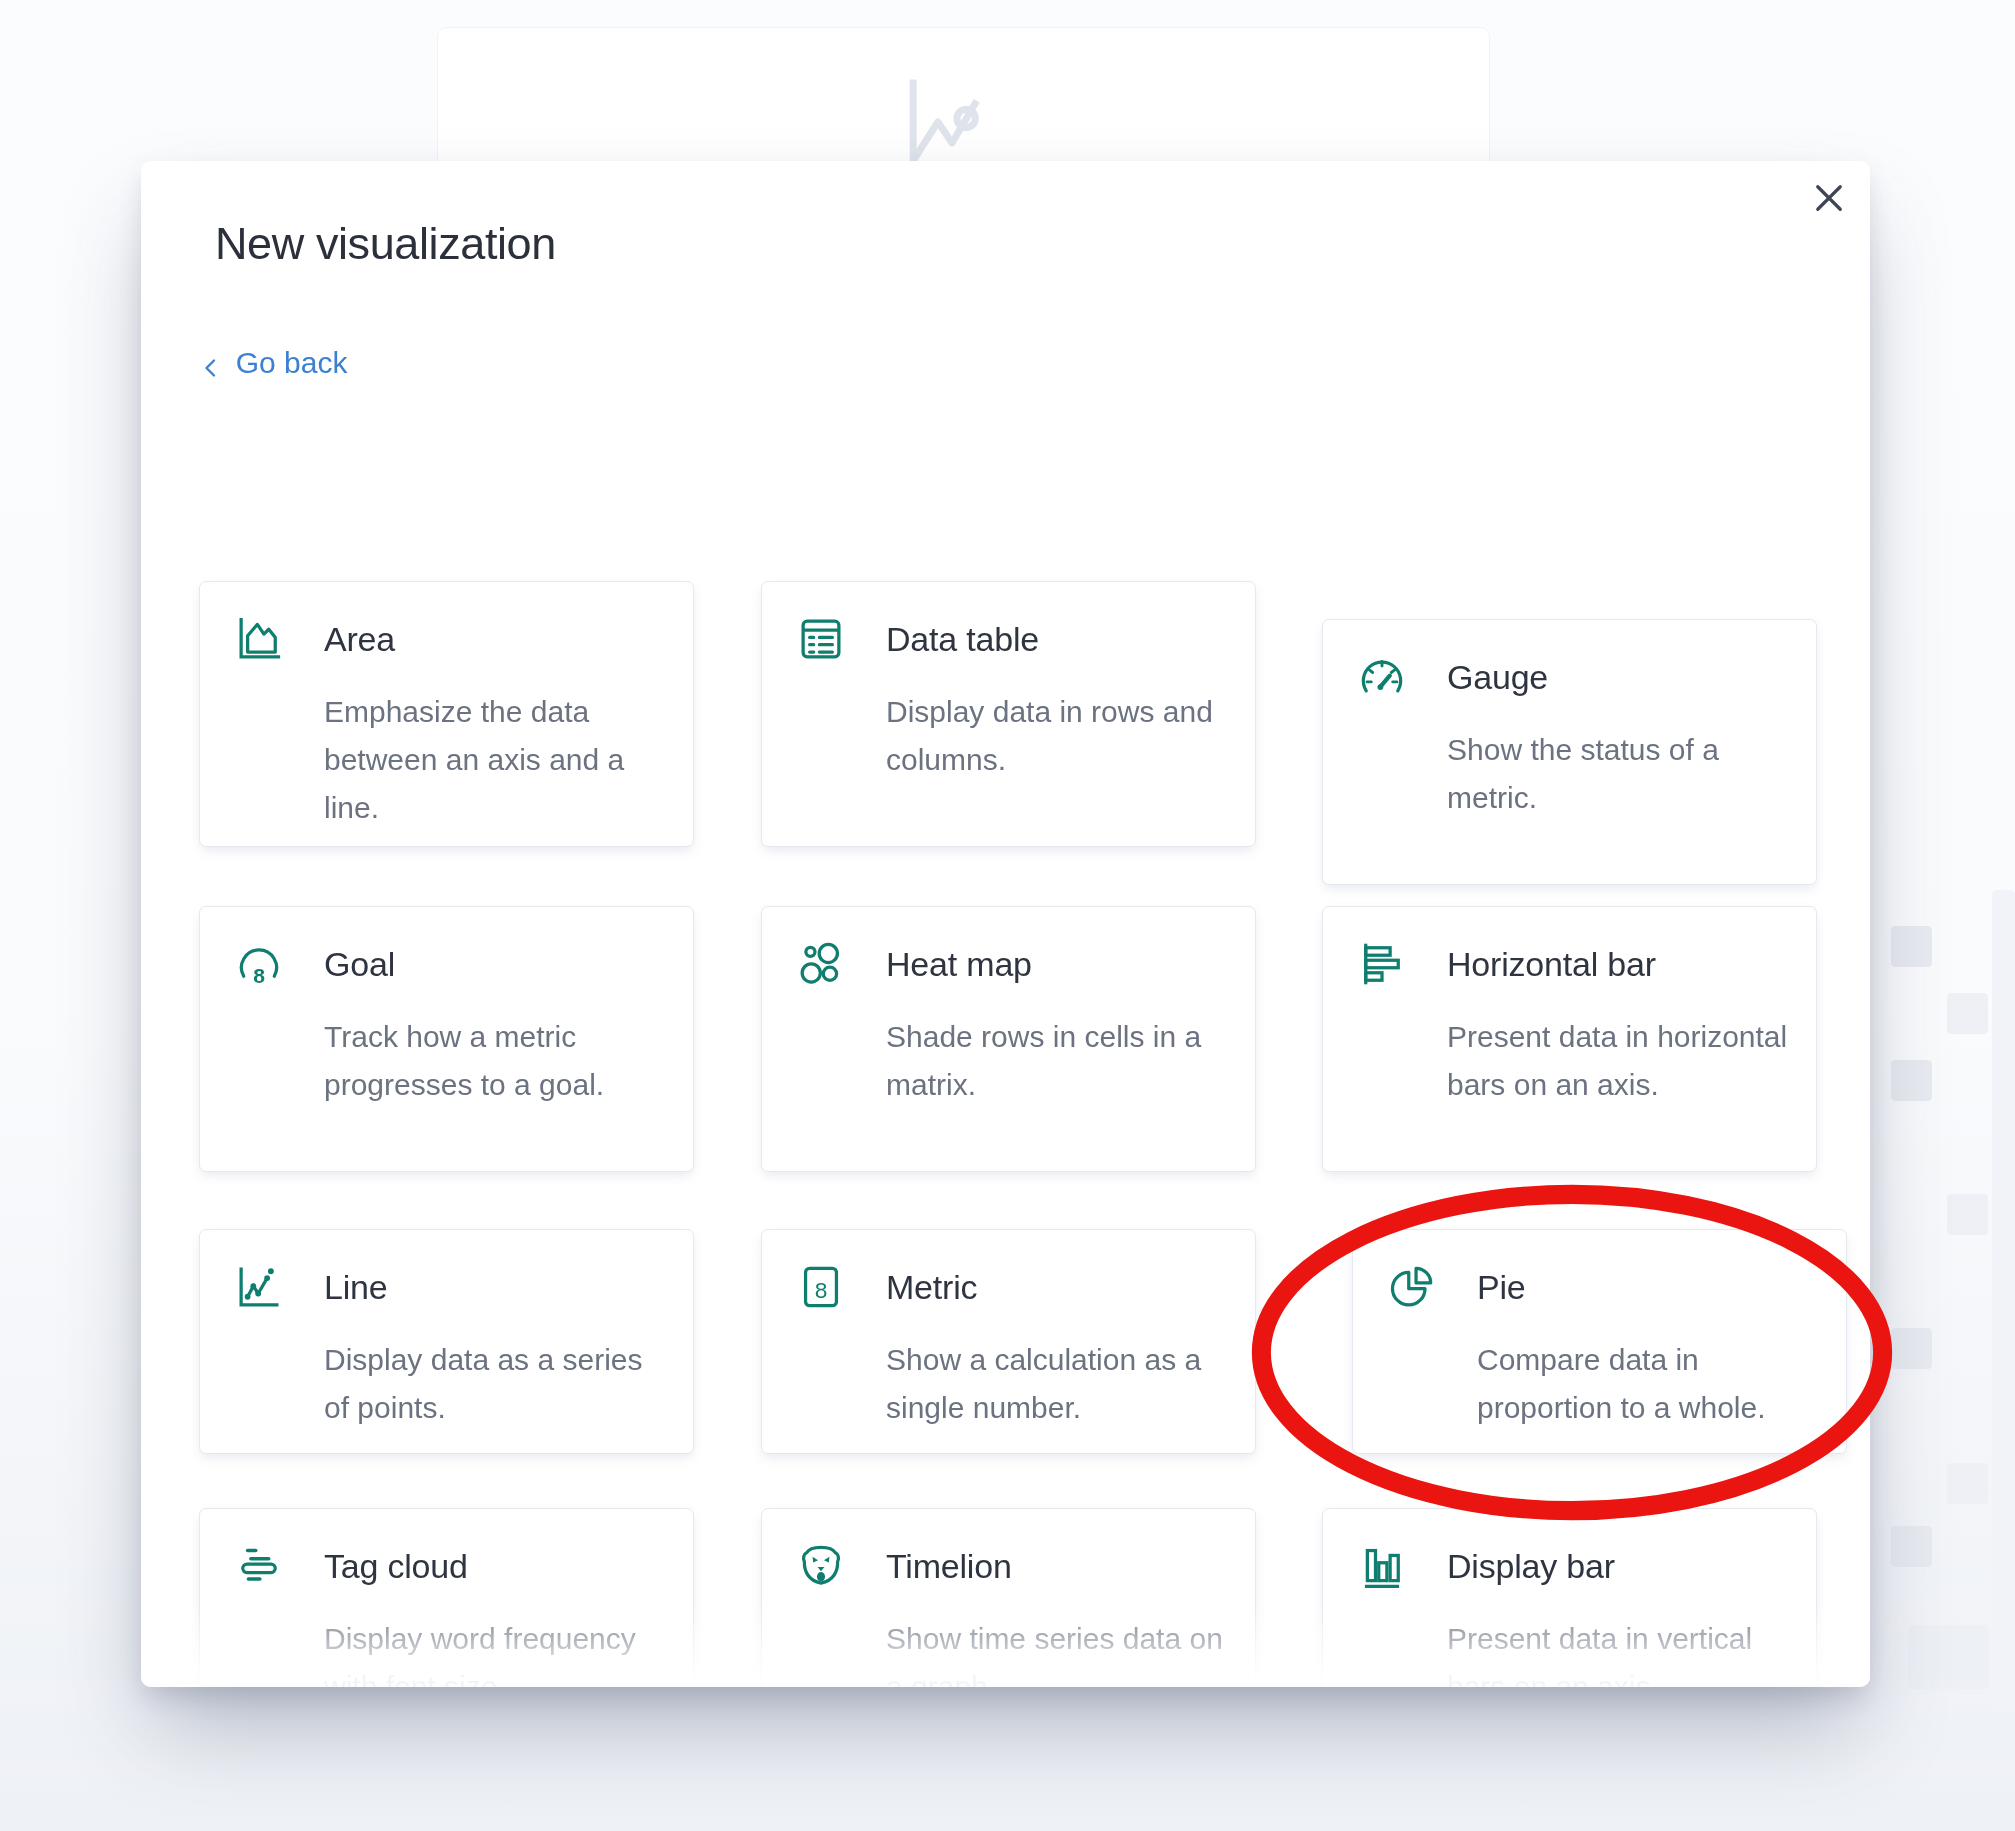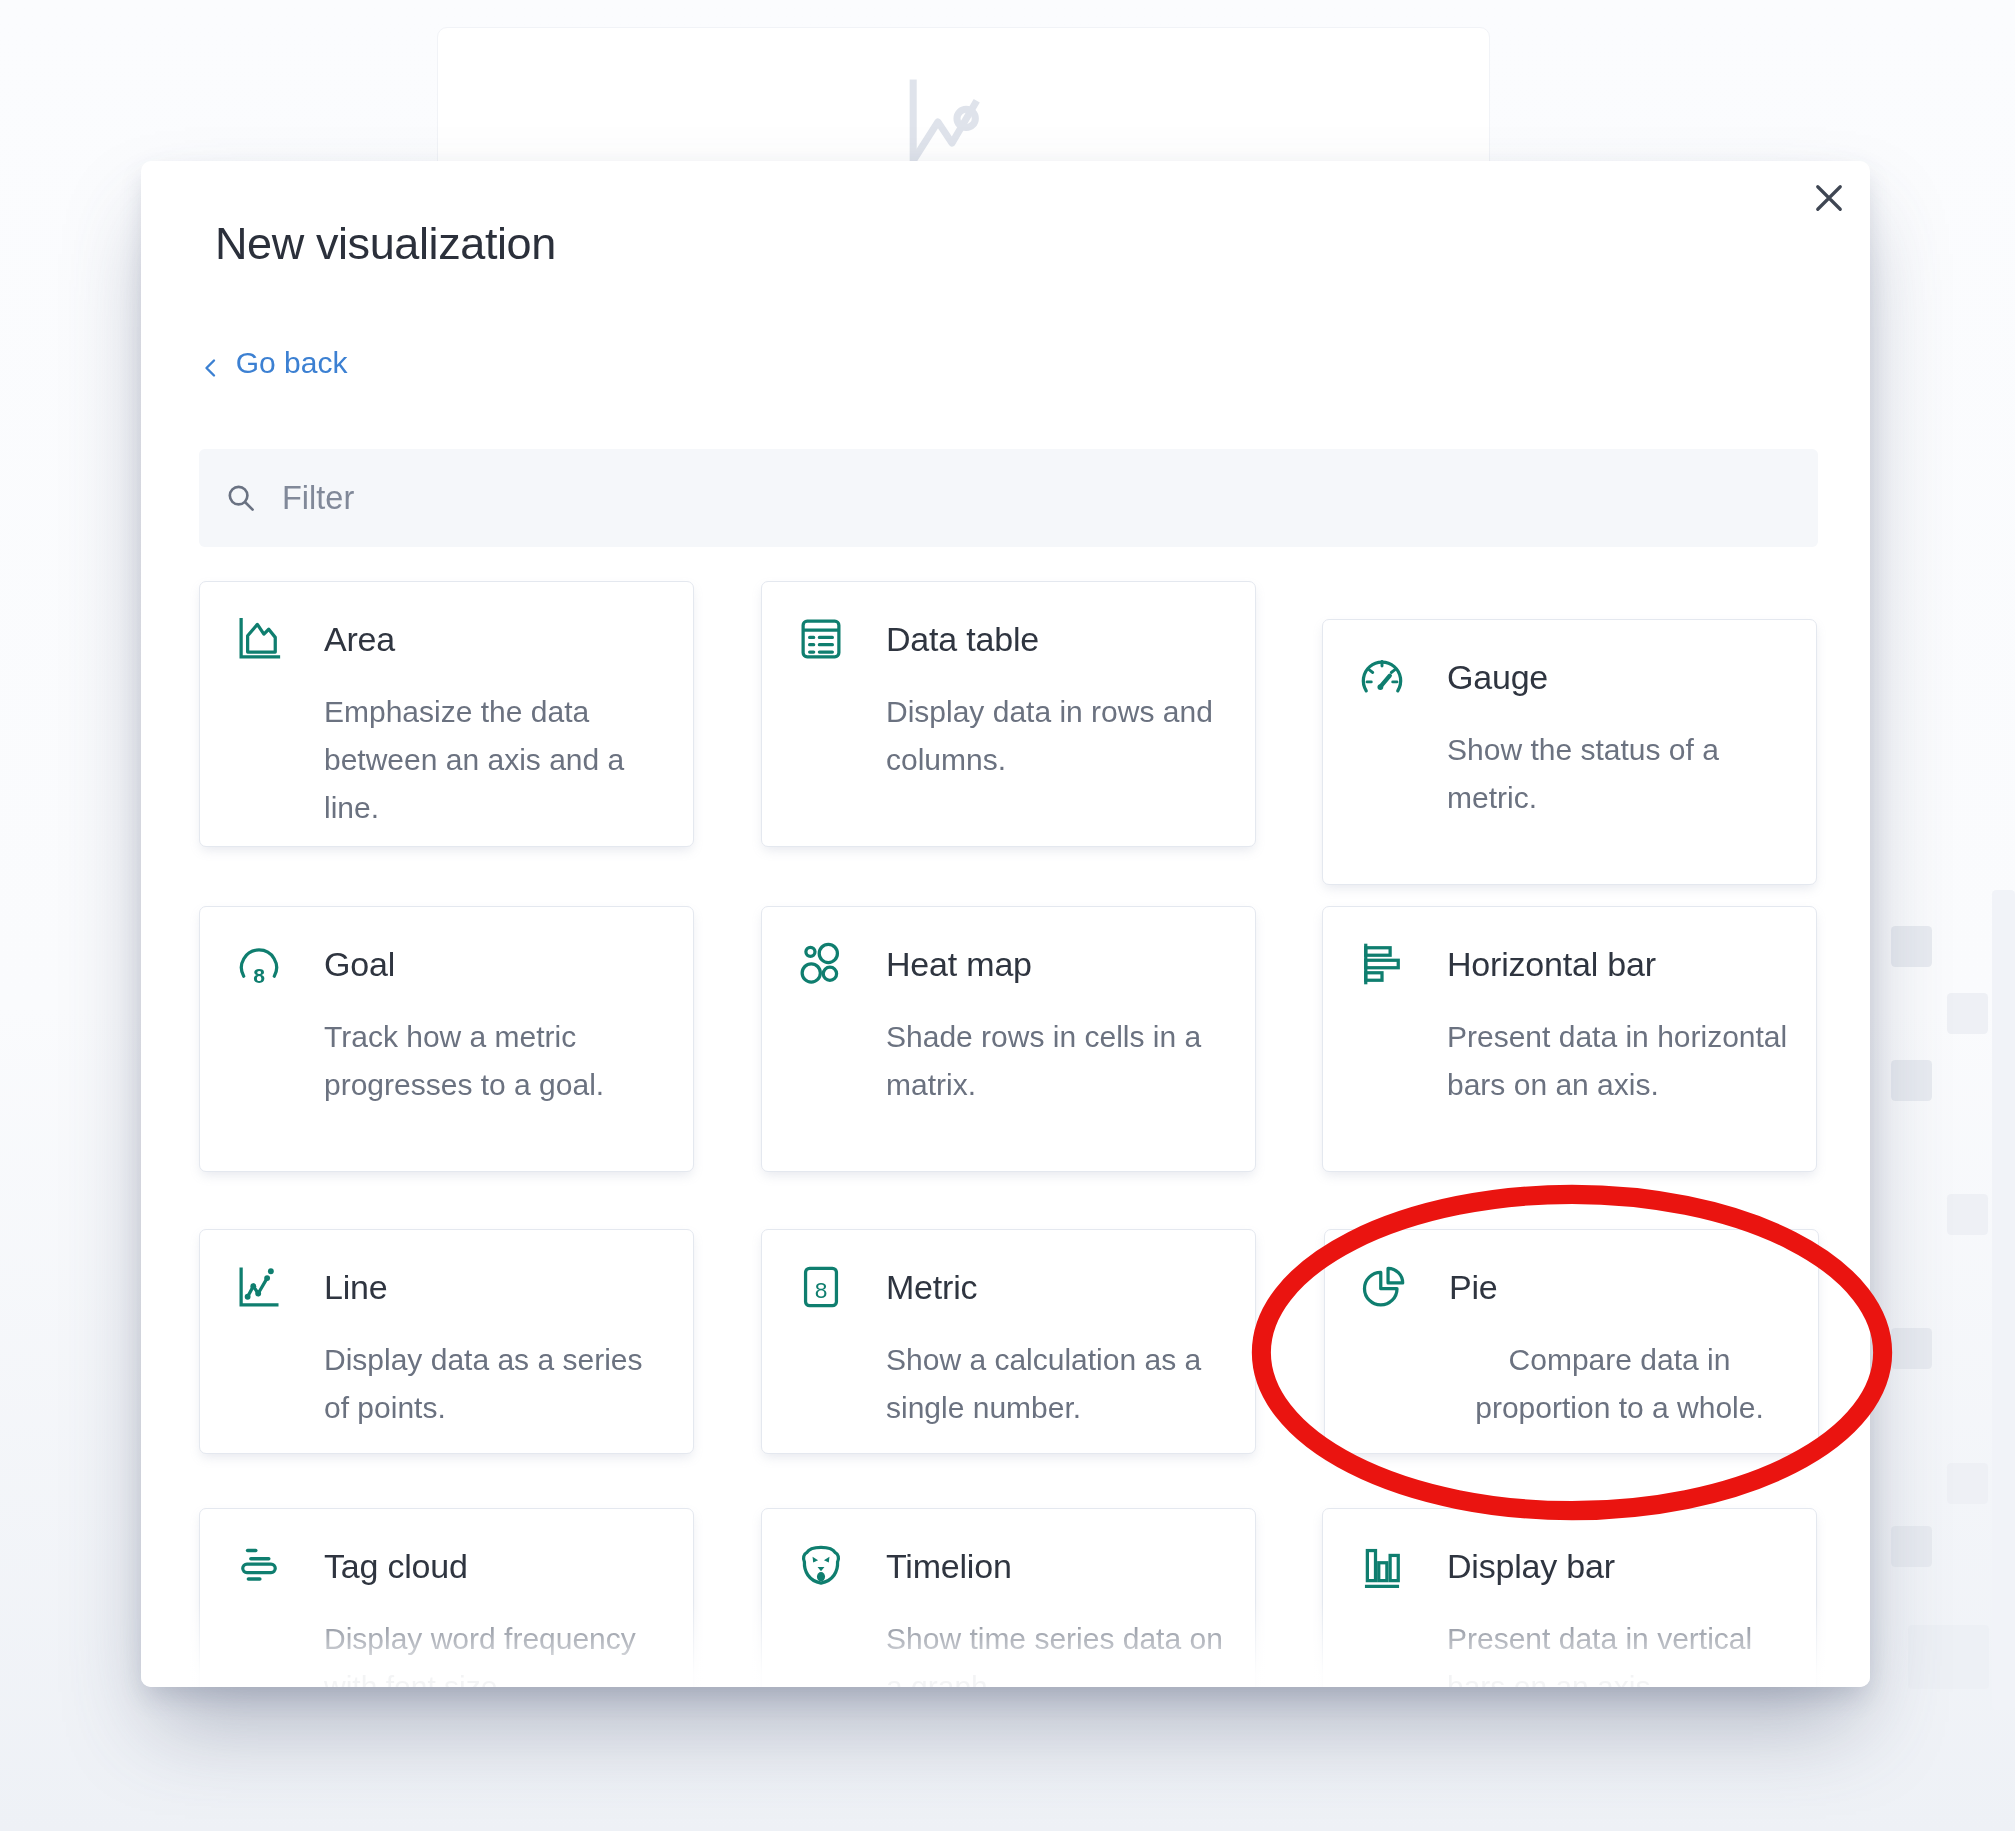--- a/index.html
+++ b/index.html
@@ -96,27 +96,20 @@
       </svg>
     </div>
 
     <div class="back" style="color: rgb(60, 128, 210);">
       <svg viewBox="0 0 24 24">
         <path d="M15 4.5L7.5 12 15 19.5" fill="none" stroke="currentColor" stroke-width="2.4" stroke-linecap="round" stroke-linejoin="round"></path>
       </svg>
       <span>Go back</span>
     </div>
 
-    <div class="filter">
-      <svg class="s-icon" viewBox="0 0 32 32">
-        <circle cx="13.5" cy="13.5" r="7.6" fill="none" stroke="currentColor" stroke-width="2.3"></circle>
-        <path d="M19.2 19.2l6.4 6.4" stroke="currentColor" stroke-width="2.3" stroke-linecap="round"></path>
-      </svg>
-      <input type="text" value="" placeholder="Filter" style="">
-    </div>
 
     <div id="card-grid">
         <div class="card" style="left: 58px; top: 420px; height: 266px;">
           <svg viewBox="0 0 32 32" class="cicon" style="color: rgb(15, 126, 111);">
             <path d="M5 3v24h24" fill="none" stroke="currentColor" stroke-width="2"></path>
             <path d="M9 24V14l6-7 4 6 3-3 4 5v9z" fill="none" stroke="currentColor" stroke-width="2" stroke-linejoin="round"></path>
           </svg>
           <div class="ctitle">Area</div>
           <div class="cdesc">Emphasize the data between an axis and a line.</div>
         </div>
@@ -181,21 +174,21 @@
           <div class="cdesc">Display data as a series of points.</div>
         </div>
         <div class="card" style="left: 620px; top: 1068px; height: 225px;">
           <svg viewBox="0 0 32 32" class="cicon" style="color: rgb(15, 126, 111);">
             <rect x="6.5" y="4.5" width="19" height="23" rx="2.5" fill="none" stroke="currentColor" stroke-width="2"></rect>
             <text x="16" y="22.5" font-size="14" font-weight="500" text-anchor="middle" fill="currentColor" font-family="inherit">8</text>
           </svg>
           <div class="ctitle">Metric</div>
           <div class="cdesc">Show a calculation as a single number.</div>
         </div>
-        <div class="card" style="left: 1183px; top: 1068px; height: 225px; text-align: center;">
+        <div class="card" style="left: 1211px; top: 1068px; height: 225px;">
           <svg viewBox="0 0 32 32" class="cicon" style="color: rgb(15, 126, 111);">
             <path d="M14 7a10 10 0 1 0 10 10h-10z" fill="none" stroke="currentColor" stroke-width="2" stroke-linejoin="round"></path>
             <path d="M18.5 13.5v-9a9 9 0 0 1 9 9z" fill="none" stroke="currentColor" stroke-width="2" stroke-linejoin="round"></path>
           </svg>
           <div class="ctitle">Pie</div>
           <div class="cdesc">Compare data in proportion to a whole.</div>
         </div>
         <div class="card" style="left: 58px; top: 1347px; height: 276px;">
           <svg viewBox="0 0 32 32" class="cicon" style="color: rgb(15, 126, 111);">
             <path d="M9 6.5h5" stroke="currentColor" stroke-width="2.2" stroke-linecap="round"></path>

